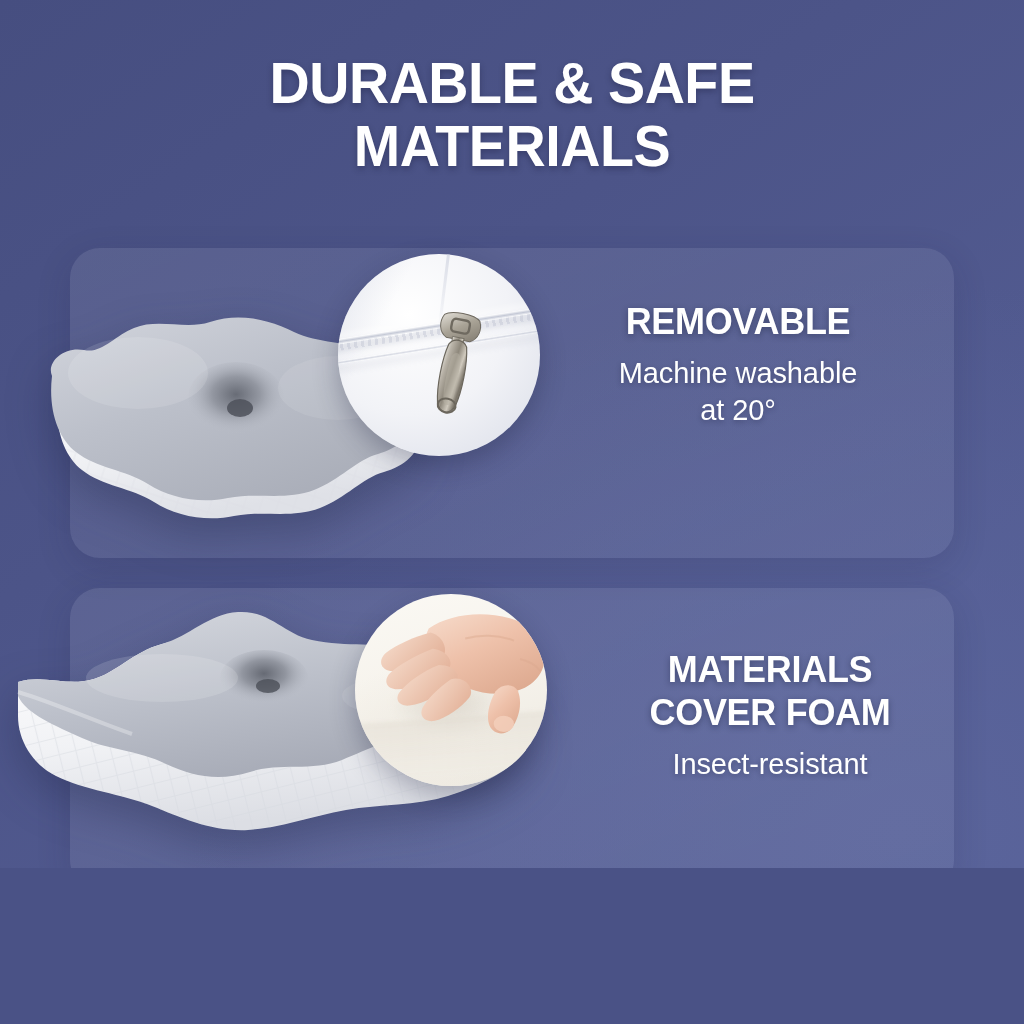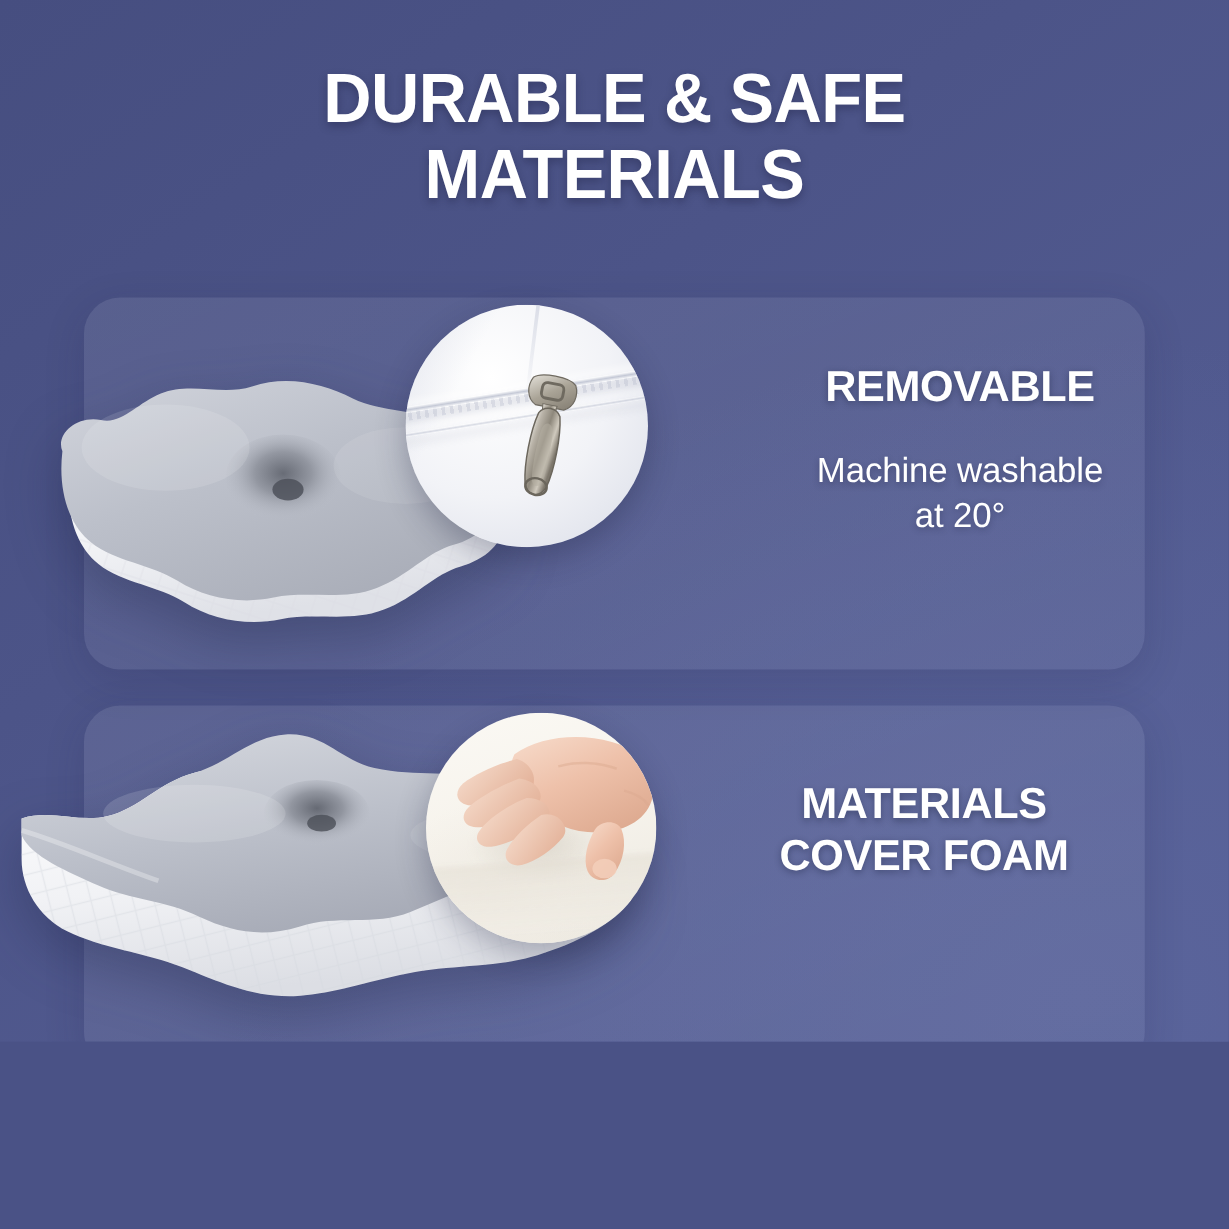--- a/index.html
+++ b/index.html
@@ -42,29 +42,29 @@
   #card-1 { left:70px; top:248px; width:884px; height:310px; }
   #card-2 { left:70px; top:588px; width:884px; height:302px; }
 
   
   .txt {
     position:absolute;
     text-align:center;
     color:#ffffff;
     width:400px;
   }
-  #txt-1 { left:600px; top:300px; }
+  #txt-1 { left:538px; top:300px; }
   #txt-2 { left:570px; top:648px; }
   .head {
     font-size:36px; font-weight:bold; line-height:1.2;
     letter-spacing:-0.3px;
     text-shadow:0 2px 6px rgba(25,30,60,.42);
   }
   .sub {
-    margin-top:32px;
+    margin-top:12px;
     font-size:29px; font-weight:normal; line-height:1.26;
     letter-spacing:-0.1px;
     text-shadow:0 2px 5px rgba(25,30,60,.34);
   }
 
   
   .pillow-wrap { position:absolute; }
   #pillow-1 { left:18px; top:258px; width:500px; height:290px; }
   #pillow-2 { left:12px; top:600px; width:520px; height:290px; }
   .pillow-wrap svg { display:block; width:100%; height:100%; overflow:visible;
@@ -336,16 +336,17 @@
       </svg>
     </div>
   </div>
 
   <div class="txt" id="txt-2">
     <div class="head">
       <div>MATERIALS</div>
       <div>COVER FOAM</div>
     </div>
     <div class="sub">
+      <div>Insect-resistant</div>
     </div>
   </div>
 
 </div>
 
 </body></html>

